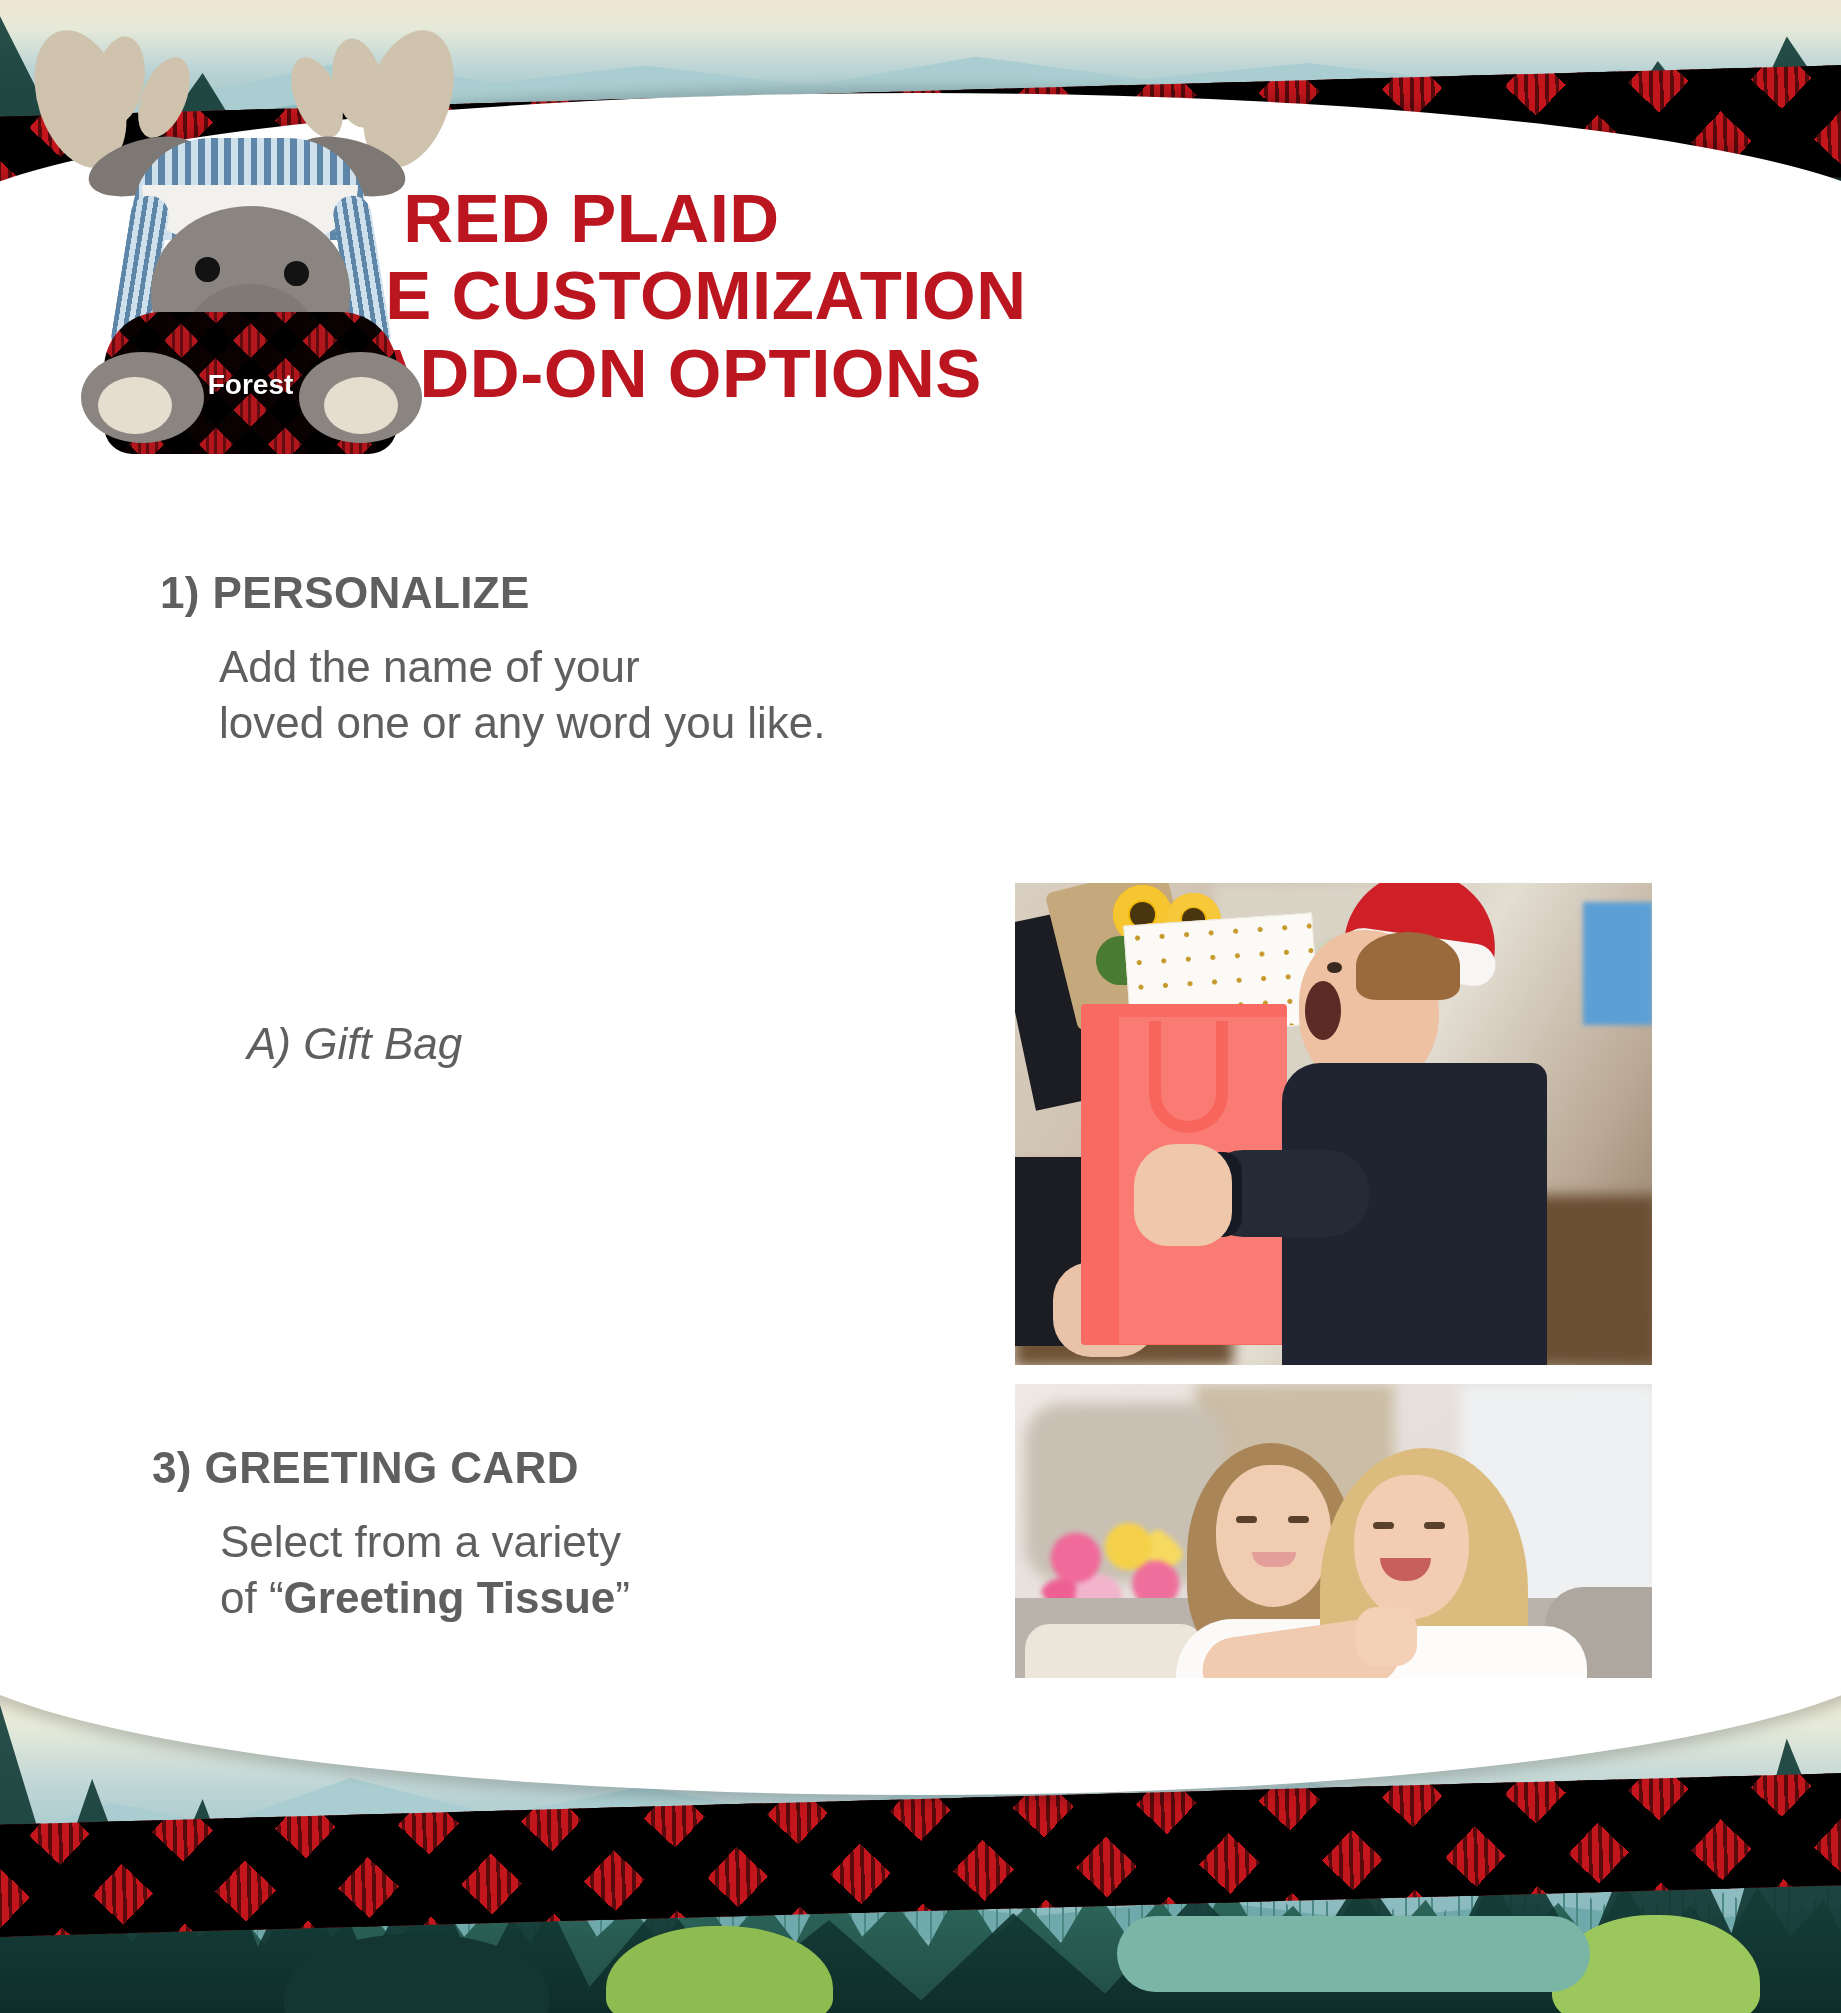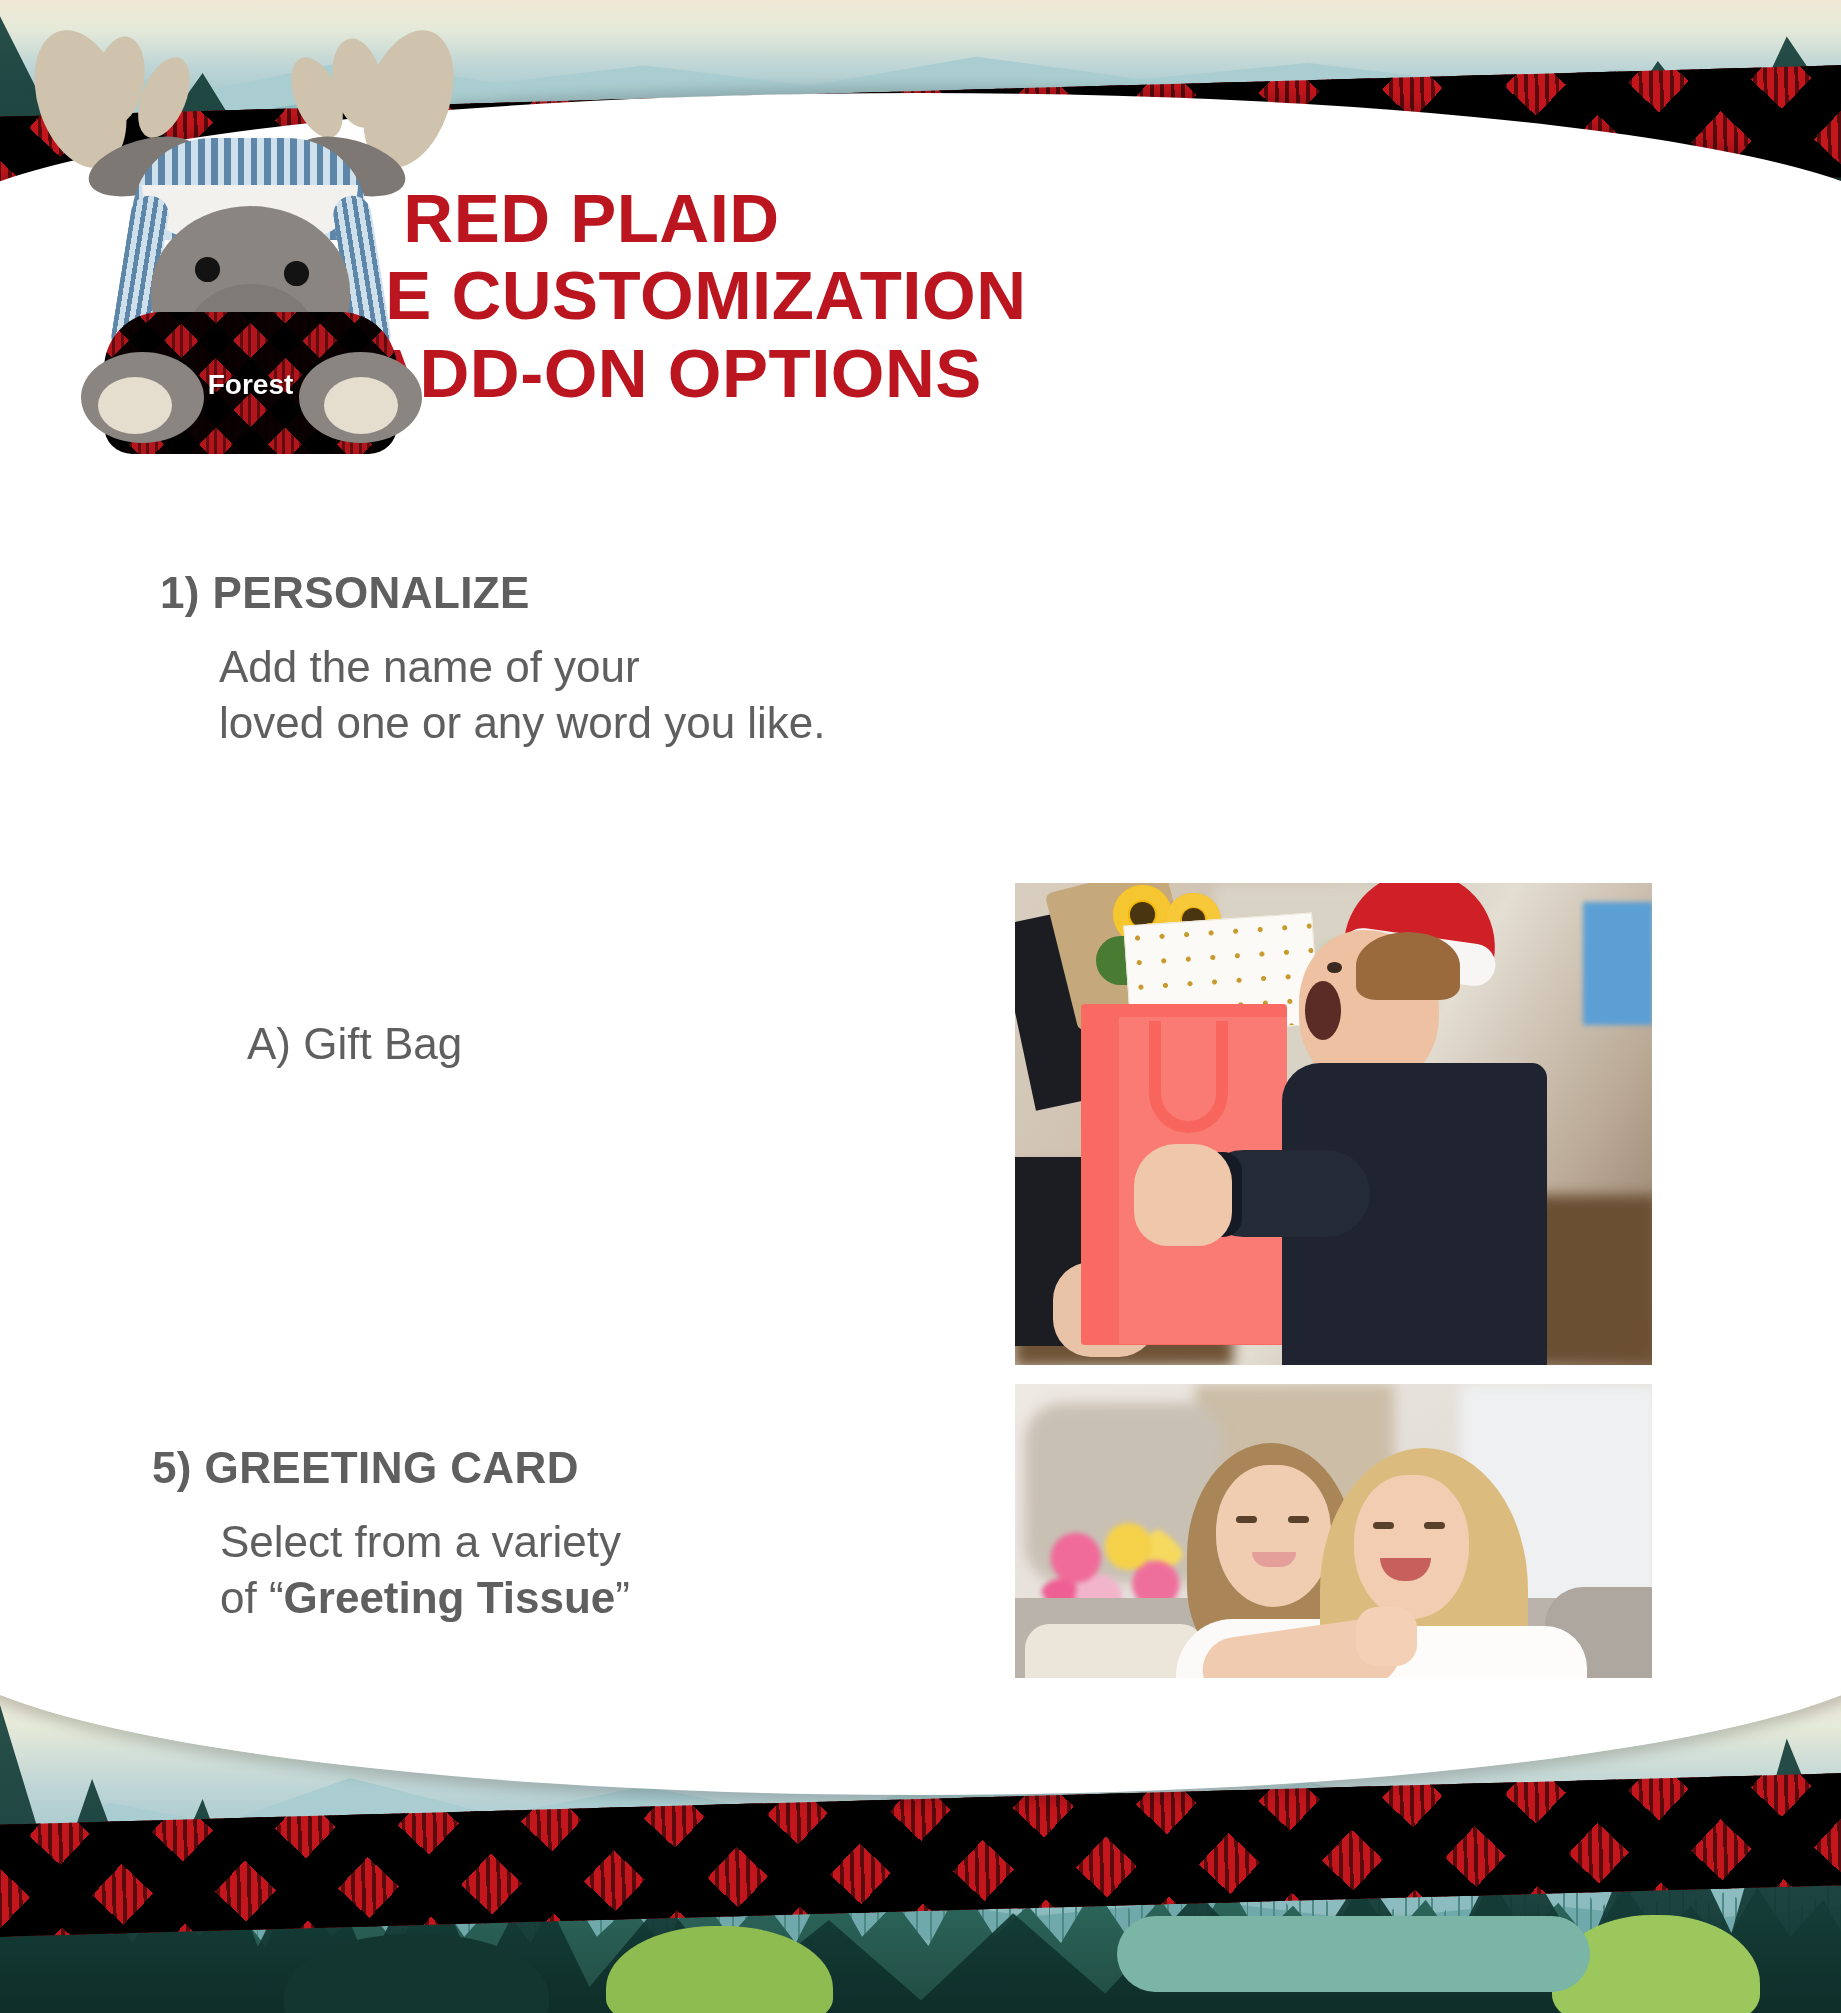--- a/index.html
+++ b/index.html
@@ -143,21 +143,21 @@
     line-height:1.28;
     font-weight:normal;
   }
   .step-body b { font-weight:bold; }
 
   .s1 { position:absolute; left:112px; top:0; }
   .s1 .step-body { margin-left:59px; margin-top:21px; }
 
   .s2 { position:absolute; left:112px; top:379px; }
   .sub {
-    color:#5f5f5f; font-size:44px; margin-left:87px;
+    color:#5f5f5f; font-size:44px; margin-left:87px;font-style:italic;
   }
   .sub.a { margin-top:72px; }
   .sub.b { margin-top:74px; }
 
   .s3 { position:absolute; left:104px; top:875px; }
   .s3 .step-body { margin-left:68px; margin-top:21px; }
 
   
   .photo { position:absolute; overflow:hidden; background:#d8d8d8; }
 
@@ -218,21 +218,21 @@
       <div>Add the name of your</div>
       <div>loved one or any word you like.</div>
     </div>
   </div>
 
   <div class="step s2">
     <div class="sub a">A) Gift Bag</div>
   </div>
 
   <div class="step s3">
-    <div class="step-head">5) GREETING CARD</div>
+    <div class="step-head">3) GREETING CARD</div>
     <div class="step-body">
       <div>Select from a variety</div>
       <div><span>of “</span><b>Greeting Tissue</b><span>”</span></div>
     </div>
   </div>
 
 </div>
 
 <div class="moose">
 

